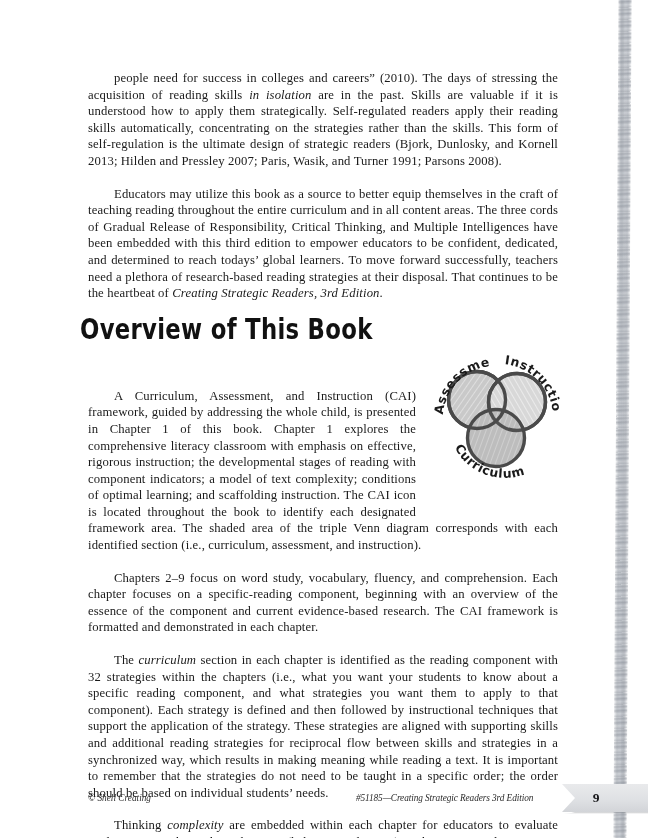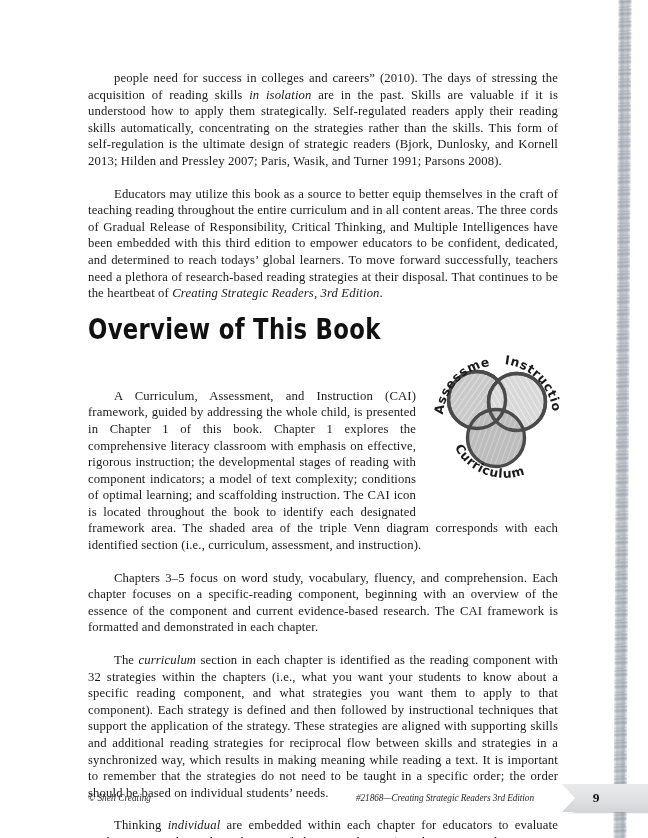--- a/index.html
+++ b/index.html
@@ -82,21 +82,21 @@
     font-family: "DejaVu Sans", sans-serif;
     font-size: 23.5px;
     font-weight: 600;
     letter-spacing: 0.3px;
     color: #111111;
     transform: scaleY(1.18) scaleX(0.97);
     transform-origin: left bottom;
   }
   .heading-wrap {
     position: absolute;
-    left: 88px;
+    left: 80px;
     top: 318px;
     width: 474px;
     height: 34px;
   }
 
   
   .cai-icon {
     position: absolute;
     left: 429px;
     top: 352px;
@@ -186,25 +186,25 @@
   <div class="content">
 
     <p class="body"><span>people need for success in colleges and careers” (2010). The days of stressing the acquisition of reading skills </span><em>in isolation</em><span> are in the past. Skills are valuable if it is understood how to apply them strategically. Self-regulated readers apply their reading skills automatically, concentrating on the strategies rather than the skills. This form of self-regulation is the ultimate design of strategic readers (Bjork, Dunlosky, and Kornell 2013; Hilden and Pressley 2007; Paris, Wasik, and Turner 1991; Parsons 2008).</span></p>
 
     <p class="body gap"><span>Educators may utilize this book as a source to better equip themselves in the craft of teaching reading throughout the entire curriculum and in all content areas. The three cords of Gradual Release of Responsibility, Critical Thinking, and Multiple Intelligences have been embedded with this third edition to empower educators to be confident, dedicated, and determined to reach todays’ global learners. To move forward successfully, teachers need a plethora of research-based reading strategies at their disposal. That continues to be the heartbeat of </span><em>Creating Strategic Readers, 3rd Edition</em><span>.</span></p>
 
     <div style="height:86px"></div>
 
     <p class="body"><span class="icon-float"></span><span>A Curriculum, Assessment, and Instruction (CAI) framework, guided by addressing the whole child, is presented in Chapter 1 of this book. </span><b>Chapter 1</b><span> explores the comprehensive literacy classroom with emphasis on effective, rigorous instruction; the developmental stages of reading with component indicators; a model of text complexity; conditions of optimal learning; and scaffolding instruction. The CAI icon is located throughout the book to identify each designated framework area. The shaded area of the triple Venn diagram corresponds with each identified section (i.e., curriculum, assessment, and instruction).</span></p>
 
-    <p class="body gap"><b>Chapters 3–5</b><span> focus on word study, vocabulary, fluency, and comprehension. Each chapter focuses on a specific-reading component, beginning with an overview of the essence of the component and current evidence-based research. The CAI framework is formatted and demonstrated in each chapter.</span></p>
+    <p class="body gap"><b>Chapters 2–9</b><span> focus on word study, vocabulary, fluency, and comprehension. Each chapter focuses on a specific-reading component, beginning with an overview of the essence of the component and current evidence-based research. The CAI framework is formatted and demonstrated in each chapter.</span></p>
 
     <p class="body gap"><span>The </span><em>curriculum</em><span> section in each chapter is identified as the reading component with 32 strategies within the chapters (i.e., what you want your students to know about a specific reading component, and what strategies you want them to apply to that component). Each strategy is defined and then followed by instructional techniques that support the application of the strategy. These strategies are aligned with supporting skills and additional reading strategies for reciprocal flow between skills and strategies in a synchronized way, which results in making meaning while reading a text. It is important to remember that the strategies do not need to be taught in a specific order; the order should be based on individual students’ needs.</span></p>
 
-    <p class="body gap"><span>Thinking </span><em>individual</em><span> are embedded within each chapter for educators to evaluate students’ strengths and weaknesses (behavior indicators) within a particular strategy. These assessments</span></p>
+    <p class="body gap"><span>Thinking </span><em>complexity</em><span> are embedded within each chapter for educators to evaluate students’ strengths and weaknesses (behavior indicators) within a particular strategy. These assessments</span></p>
   </div>
 
   <div class="heading-wrap">
     <div class="heading">Overview of This Book</div>
   </div>
 
   <div class="cai-icon">
     <svg viewBox="0 0 134 134" width="134" height="134" xmlns="http://www.w3.org/2000/svg">
       <defs>
         <path id="arcAssess" d="M 14,66 A 52,52 0 0 1 66,14" fill="none"></path>
@@ -241,21 +241,21 @@
         </text>
         <text>
           <textPath href="#arcCurric" startOffset="4%">Curriculum</textPath>
         </text>
       </g>
     </svg>
   </div>
 
   <div class="footer">
     <span class="footer-left">© Shell Creating</span>
-    <span class="footer-center">#21868—Creating Strategic Readers 3rd Edition</span>
+    <span class="footer-center">#51185—Creating Strategic Readers 3rd Edition</span>
   </div>
 
   <div class="page-ribbon">
     <div class="ribbon-shadow"></div>
     <div class="ribbon-shape"></div>
     <div class="page-num">9</div>
   </div>
 
 </div>
 

